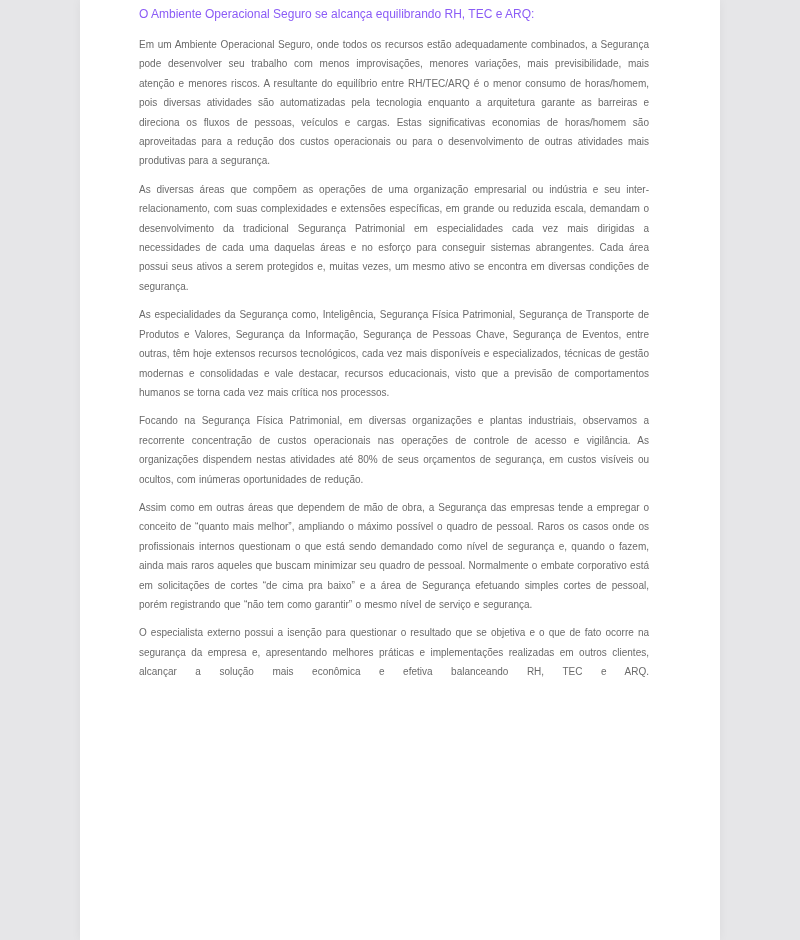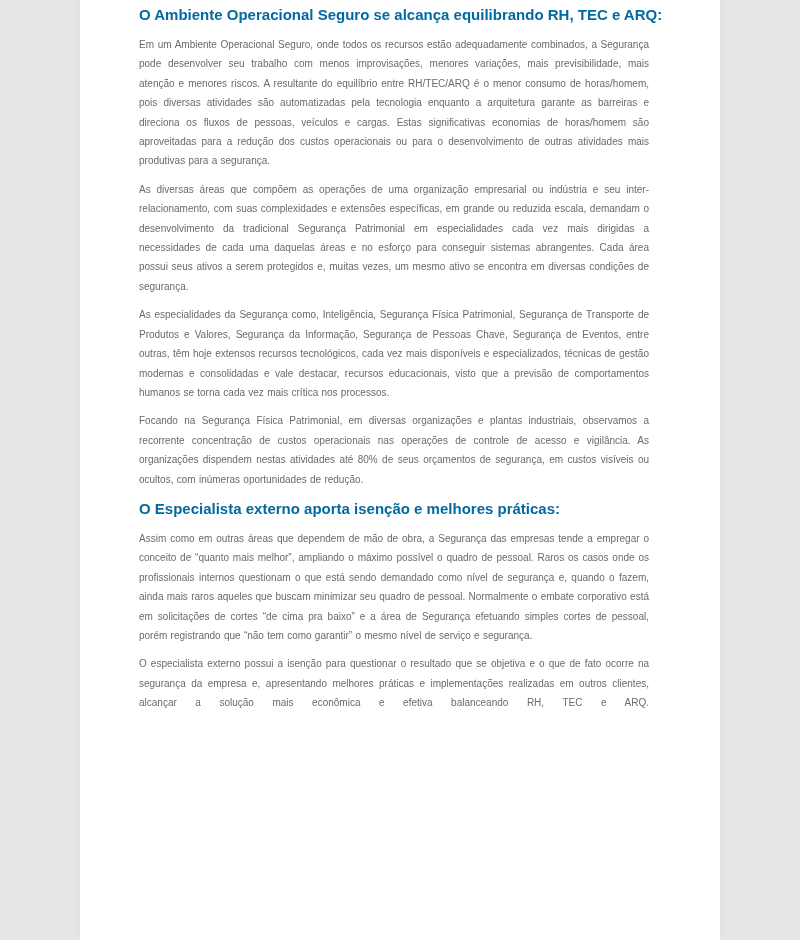--- a/index.html
+++ b/index.html
@@ -16,24 +16,24 @@
   .content {
     box-sizing: border-box;
     width: 640px;
     min-height: 940px;
     margin: 0 auto;
     background: #ffffff;
     padding: 4px 71px 0 59px;
     box-shadow: 0 0 10px rgba(0,0,0,0.05);
   }
   .heading {
-    font-size: 15px;
+    font-size: 12px;
     line-height: 21px;
-    font-weight: 700;
-    color: #0369a1;
+    font-weight: 400;
+    color: #8b5cf6;
     margin: 0 0 10px 0;
     white-space: nowrap;
   }
   .para {
     font-size: 10px;
     line-height: 19.4px;
     color: #6a6a6a;
     margin: 0 0 9px 0;
     text-align: justify;
     word-spacing: 0.5px;
@@ -51,20 +51,19 @@
     <h2 class="heading">O Ambiente Operacional Seguro se alcança equilibrando RH, TEC e ARQ:</h2>
 
     <p class="para">Em um Ambiente Operacional Seguro, onde todos os recursos estão adequadamente combinados, a Segurança pode desenvolver seu trabalho com menos improvisações, menores variações, mais previsibilidade, mais atenção e menores riscos. A resultante do equilíbrio entre RH/TEC/ARQ é o menor consumo de horas/homem, pois diversas atividades são automatizadas pela tecnologia enquanto a arquitetura garante as barreiras e direciona os fluxos de pessoas, veículos e cargas. Estas significativas economias de horas/homem são aproveitadas para a redução dos custos operacionais ou para o desenvolvimento de outras atividades mais produtivas para a segurança.</p>
 
     <p class="para">As diversas áreas que compõem as operações de uma organização empresarial ou indústria e seu inter-relacionamento, com suas complexidades e extensões específicas, em grande ou reduzida escala, demandam o desenvolvimento da tradicional Segurança Patrimonial em especialidades cada vez mais dirigidas a necessidades de cada uma daquelas áreas e no esforço para conseguir sistemas abrangentes. Cada área possui seus ativos a serem protegidos e, muitas vezes, um mesmo ativo se encontra em diversas condições de segurança.</p>
 
     <p class="para">As especialidades da Segurança como, Inteligência, Segurança Física Patrimonial, Segurança de Transporte de Produtos e Valores, Segurança da Informação, Segurança de Pessoas Chave, Segurança de Eventos, entre outras, têm hoje extensos recursos tecnológicos, cada vez mais disponíveis e especializados, técnicas de gestão modernas e consolidadas e vale destacar, recursos educacionais, visto que a previsão de comportamentos humanos se torna cada vez mais crítica nos processos.</p>
 
     <p class="para">Focando na Segurança Física Patrimonial, em diversas organizações e plantas industriais, observamos a recorrente concentração de custos operacionais nas operações de controle de acesso e vigilância. As organizações dispendem nestas atividades até 80% de seus orçamentos de segurança, em custos visíveis ou ocultos, com inúmeras oportunidades de redução.</p>
 
-    <h2 class="heading">O Especialista externo aporta isenção e melhores práticas:</h2>
 
     <p class="para">Assim como em outras áreas que dependem de mão de obra, a Segurança das empresas tende a empregar o conceito de “quanto mais melhor”, ampliando o máximo possível o quadro de pessoal. Raros os casos onde os profissionais internos questionam o que está sendo demandado como nível de segurança e, quando o fazem, ainda mais raros aqueles que buscam minimizar seu quadro de pessoal. Normalmente o embate corporativo está em solicitações de cortes “de cima pra baixo” e a área de Segurança efetuando simples cortes de pessoal, porém registrando que “não tem como garantir” o mesmo nível de serviço e segurança.</p>
 
     <p class="para justify-last">O especialista externo possui a isenção para questionar o resultado que se objetiva e o que de fato ocorre na segurança da empresa e, apresentando melhores práticas e implementações realizadas em outros clientes, alcançar a solução mais econômica e efetiva balanceando RH, TEC e ARQ.</p>
 
   </main>
 </div>
 
 </body></html>

